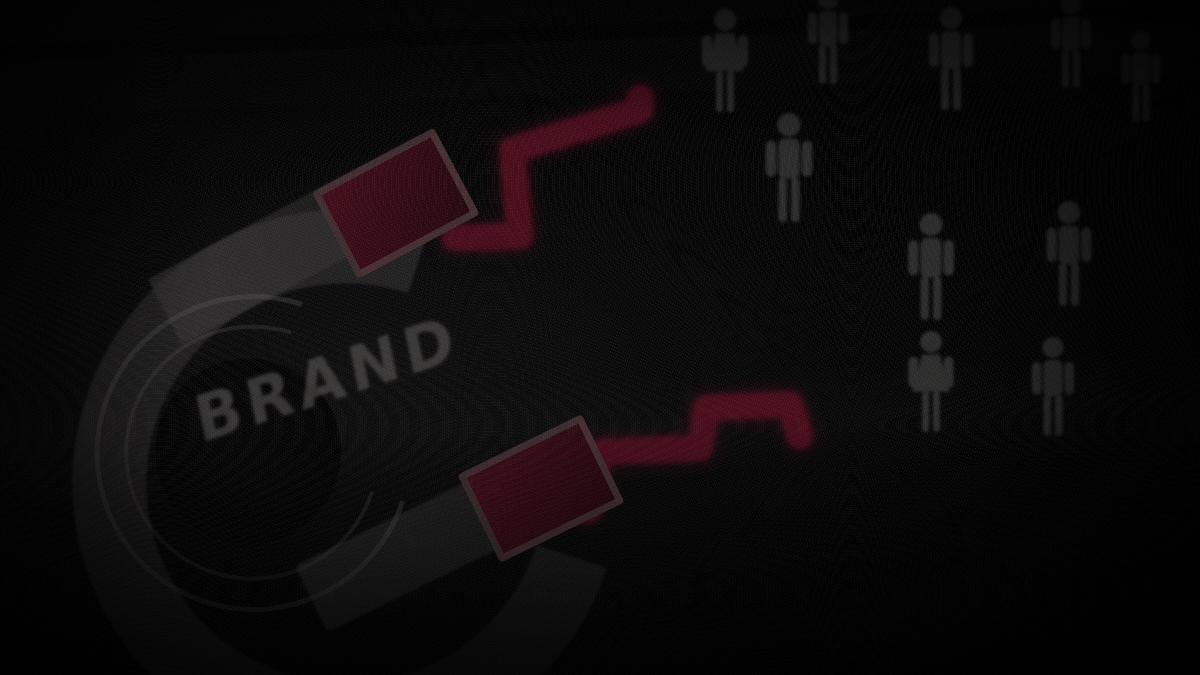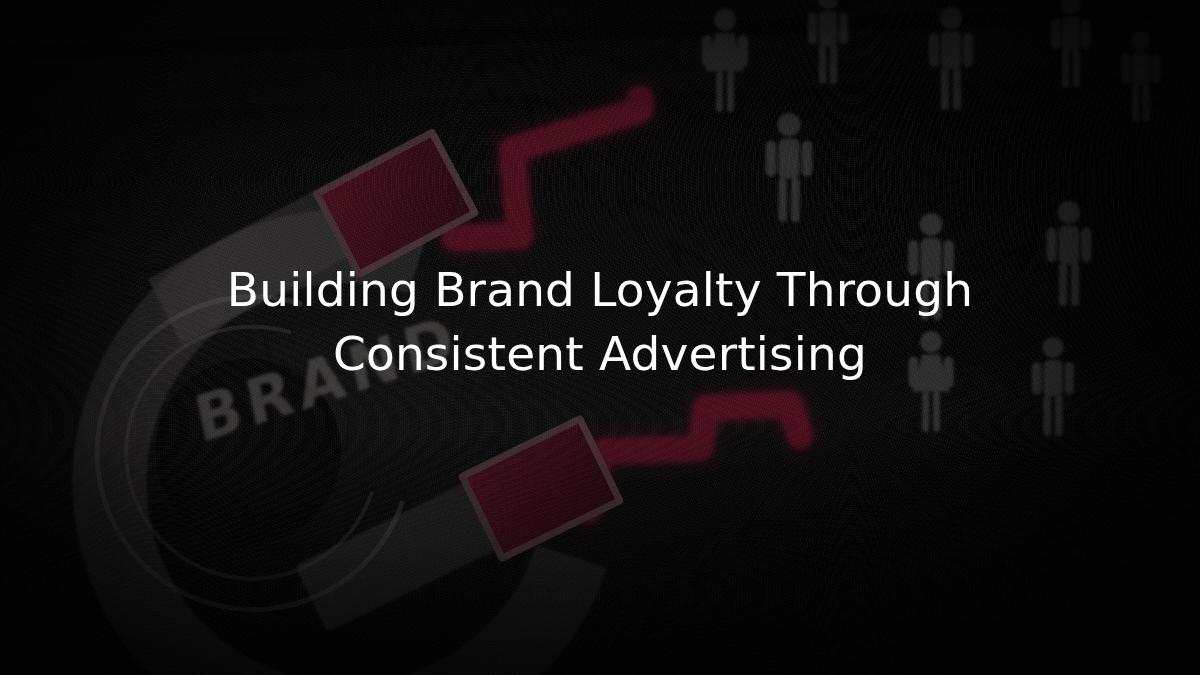--- a/index.html
+++ b/index.html
@@ -344,18 +344,14 @@
           <rect class="fig-body" x="13" y="62" width="8" height="42" rx="4"></rect>
           <rect class="fig-body" x="25" y="62" width="8" height="42" rx="4"></rect>
         </svg>
       </div>
     </div>
 
   <div class="layer" id="grain"></div>
   <div class="layer" id="darken"></div>
   <div class="layer" id="vignette"></div>
 
-  <div id="title-overlay">
-    <span class="title-line">Building Brand Loyalty Through</span>
-    <span class="title-line">Consistent Advertising</span>
-  </div>
 
 </div>
 
 </body></html>

